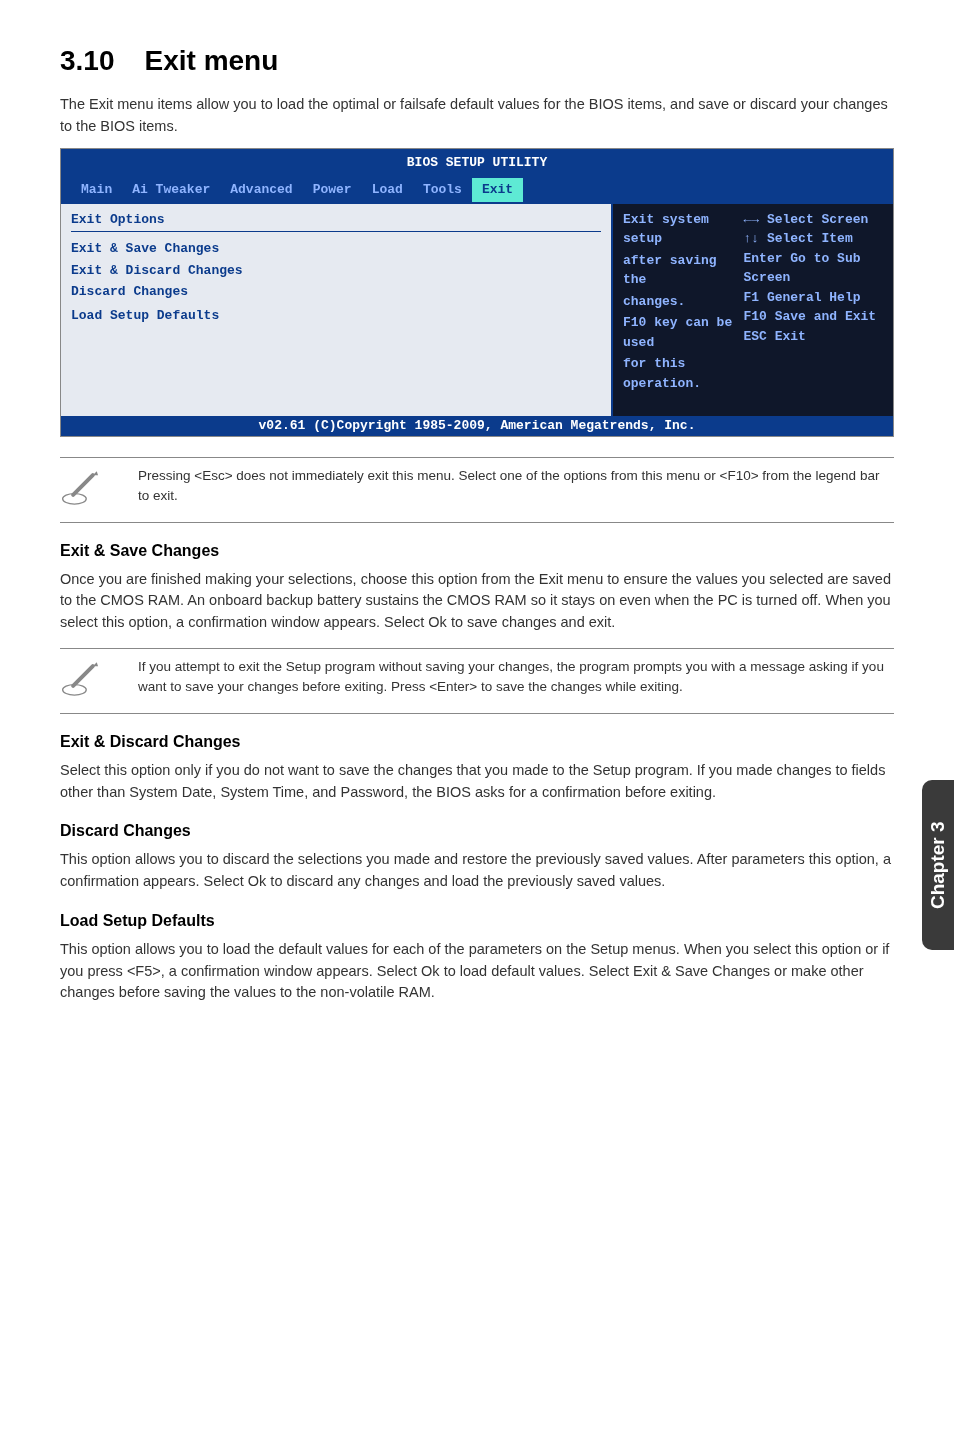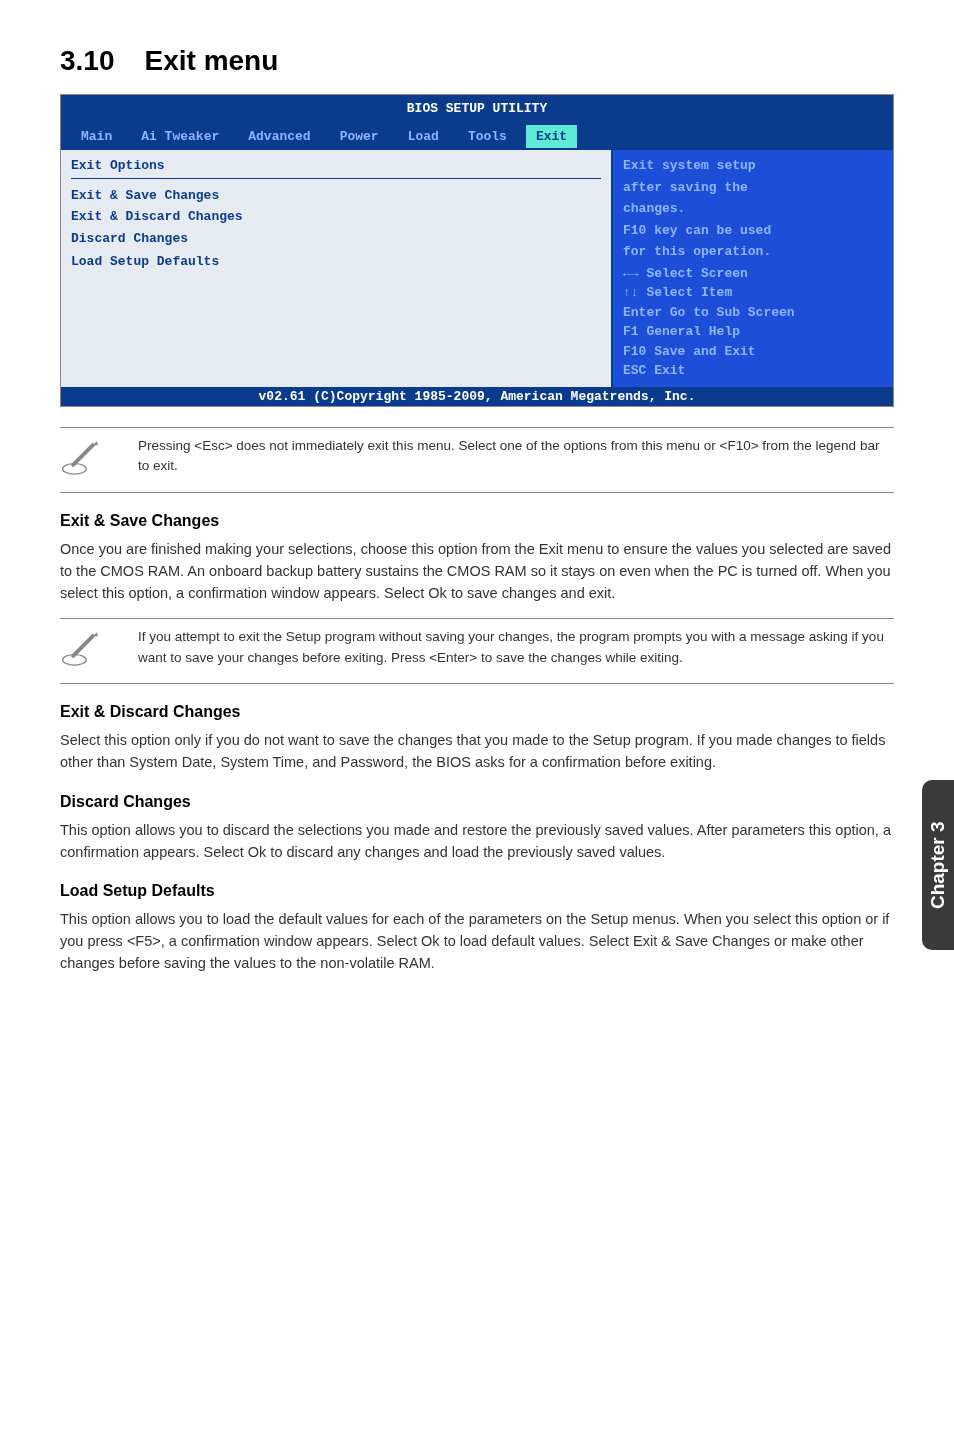--- a/index.html
+++ b/index.html
@@ -40,21 +40,21 @@
     margin-bottom: 20px;
   }
   .bios-title {
     text-align: center;
     font-weight: bold;
     padding: 4px 0;
     color: #fff;
   }
   .bios-menubar {
     display: flex;
-    gap: 9px;
+    gap: 0;
     padding: 2px 10px;
   }
   .bios-menubar span {
     padding: 2px 10px;
     color: #8fb4ff;
     font-weight: bold;
   }
   .bios-menubar span.active {
     background: #5eead4;
     color: #0b3b8c;
@@ -83,26 +83,25 @@
     font-weight: bold;
     color: #0b3b8c;
     padding: 1px 0;
   }
   .bios-left .opt.highlight {
     background: #e6eaf1;
     color: #0b3b8c;
   }
   .bios-right {
     width: 260px;
-    background: #1d4ed8;
+    background: #0f172a;
     color: #8fb4ff;
     padding: 6px 10px;
     font-weight: bold;
     display: flex;
-    flex-direction: column;
     justify-content: space-between;
   }
   .bios-right .help-top p {
     margin: 0 0 2px 0;
   }
   .bios-right .nav-help p {
     margin: 0;
   }
   .bios-footer {
     background: #0b3b8c;
@@ -171,20 +170,21 @@
 </style>
 </head>
 <body>
 
 <div class="page">
 
   <h1 class="section-title">
     <span class="num">3.10</span><span>Exit menu</span>
   </h1>
 
+  <p class="intro">The Exit menu items allow you to load the optimal or failsafe default values for the BIOS items, and save or discard your changes to the BIOS items.</p>
 
   <div class="bios-box">
     <div class="bios-title">BIOS SETUP UTILITY</div>
     <div class="bios-menubar">
       <span>Main</span>
       <span>Ai Tweaker</span>
       <span>Advanced</span>
       <span>Power</span>
       <span>Load</span>
       <span>Tools</span>

